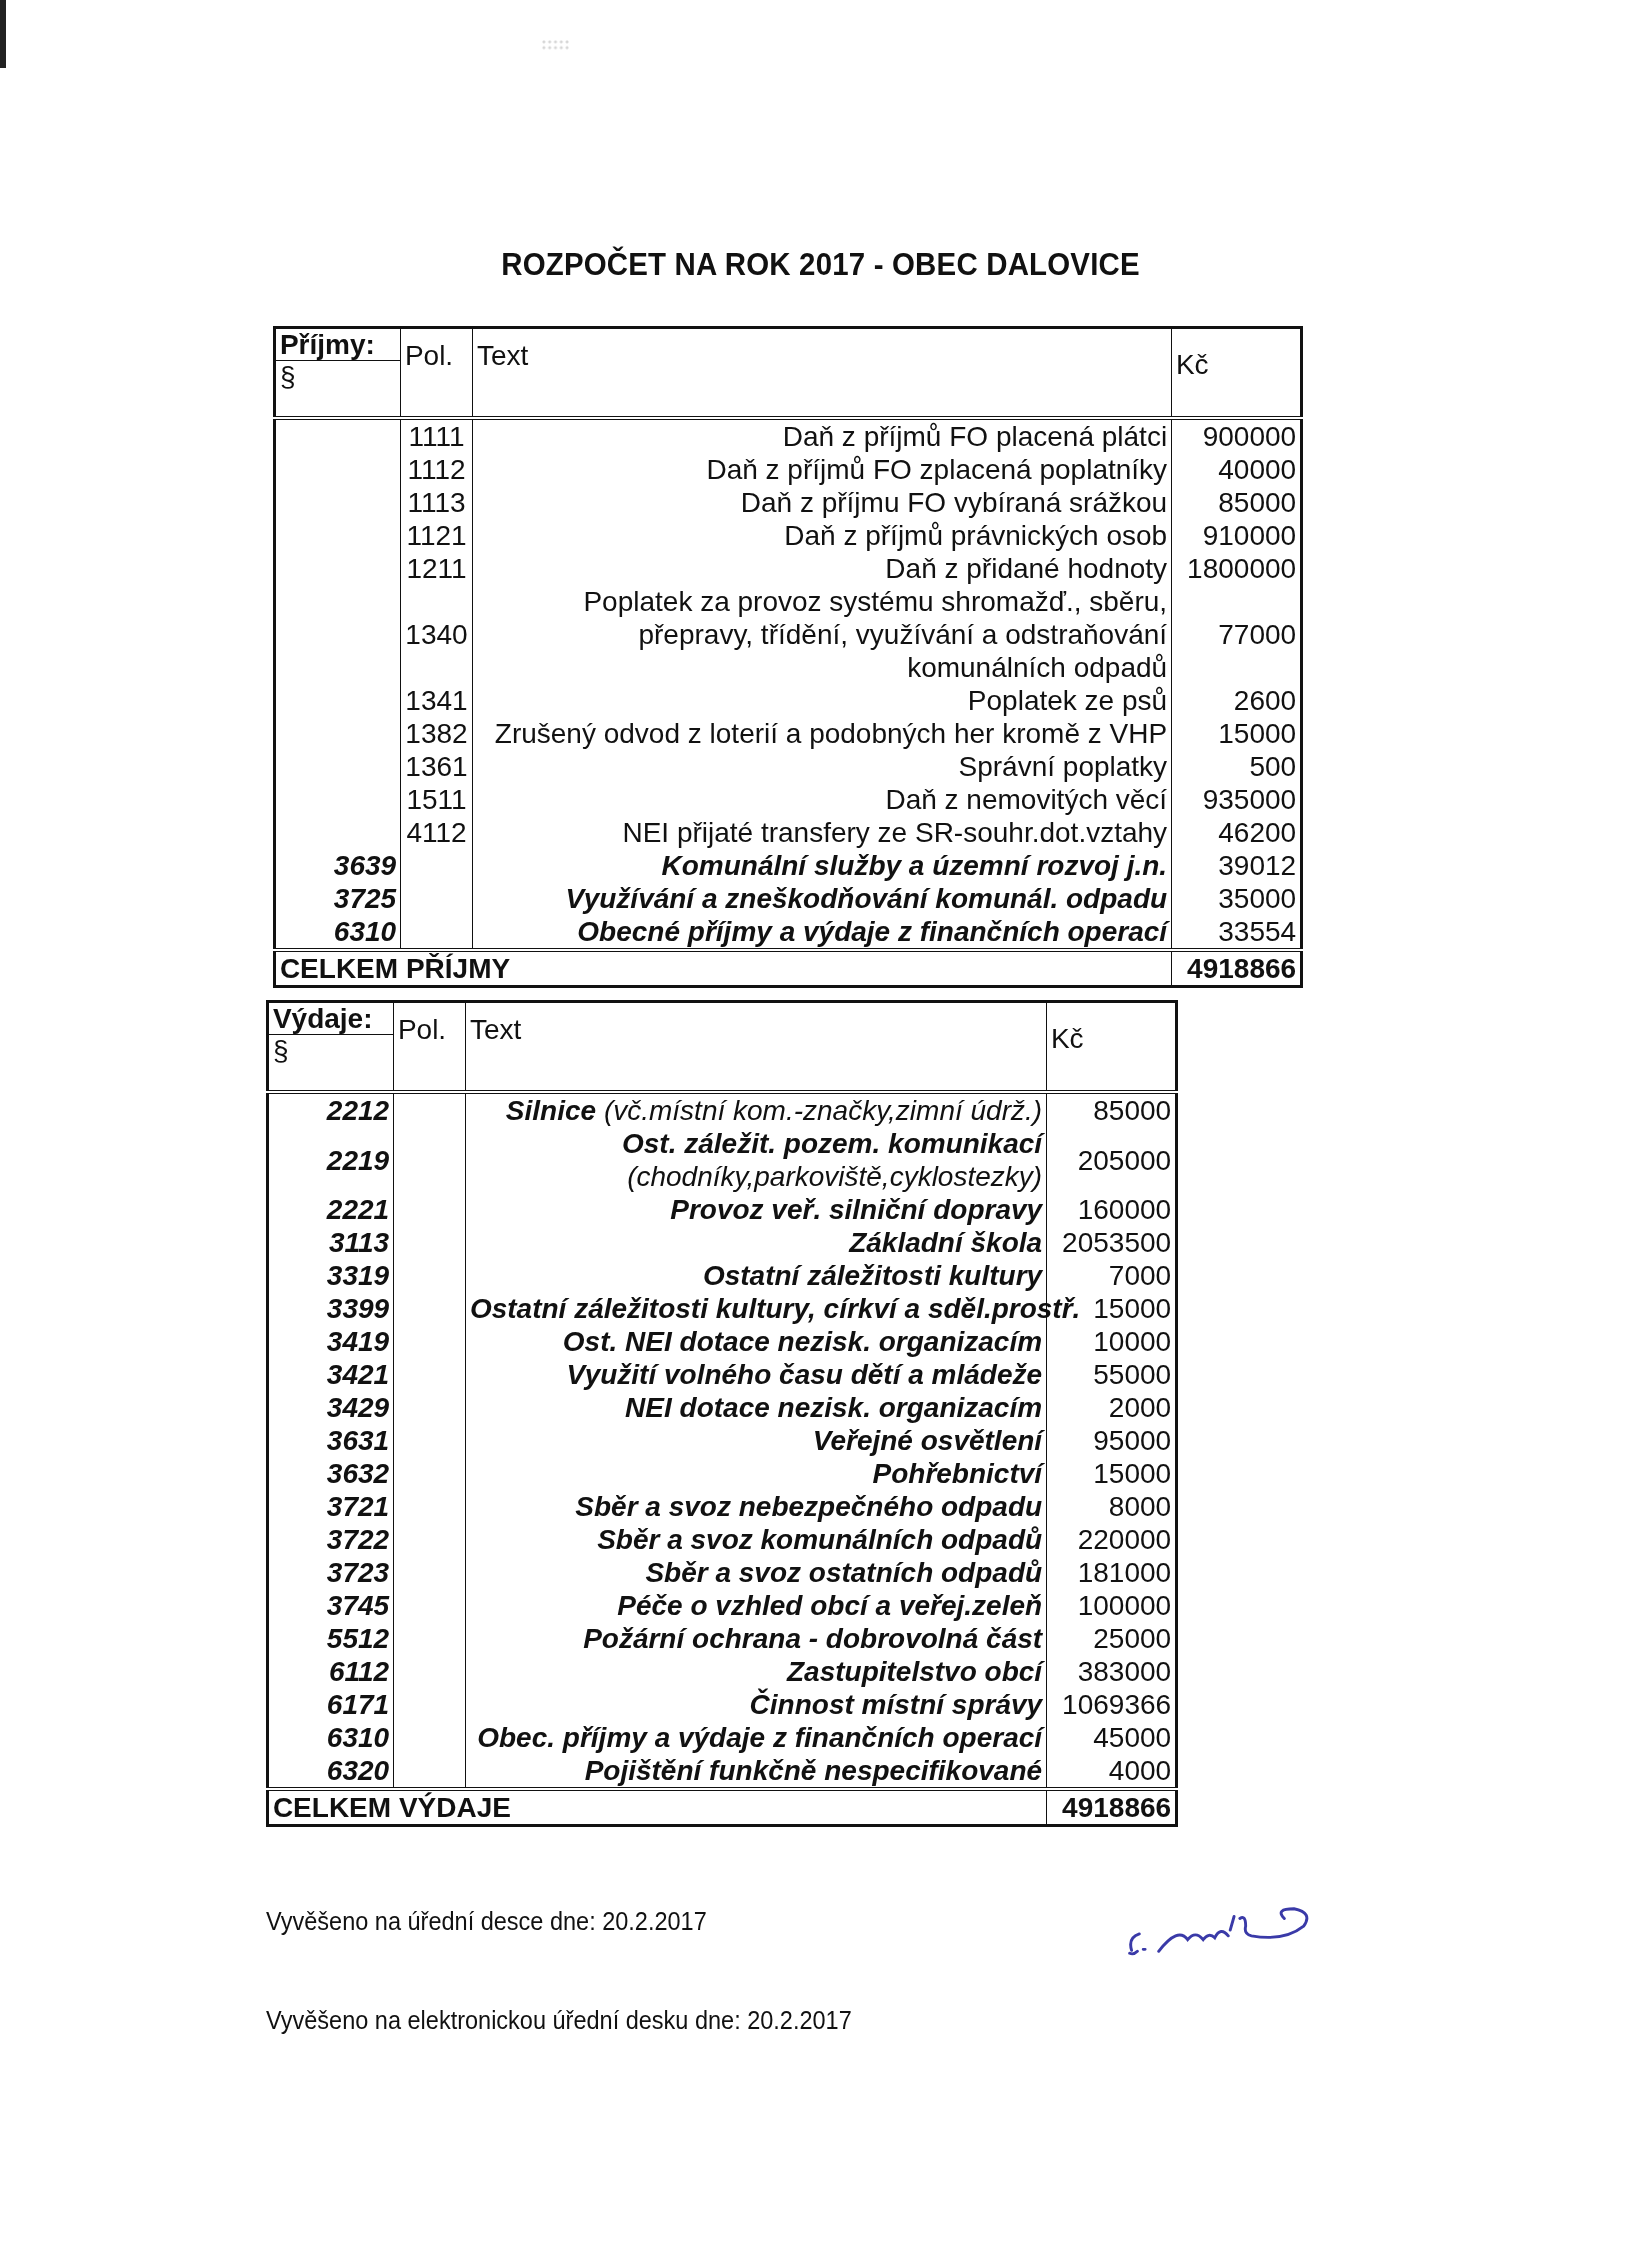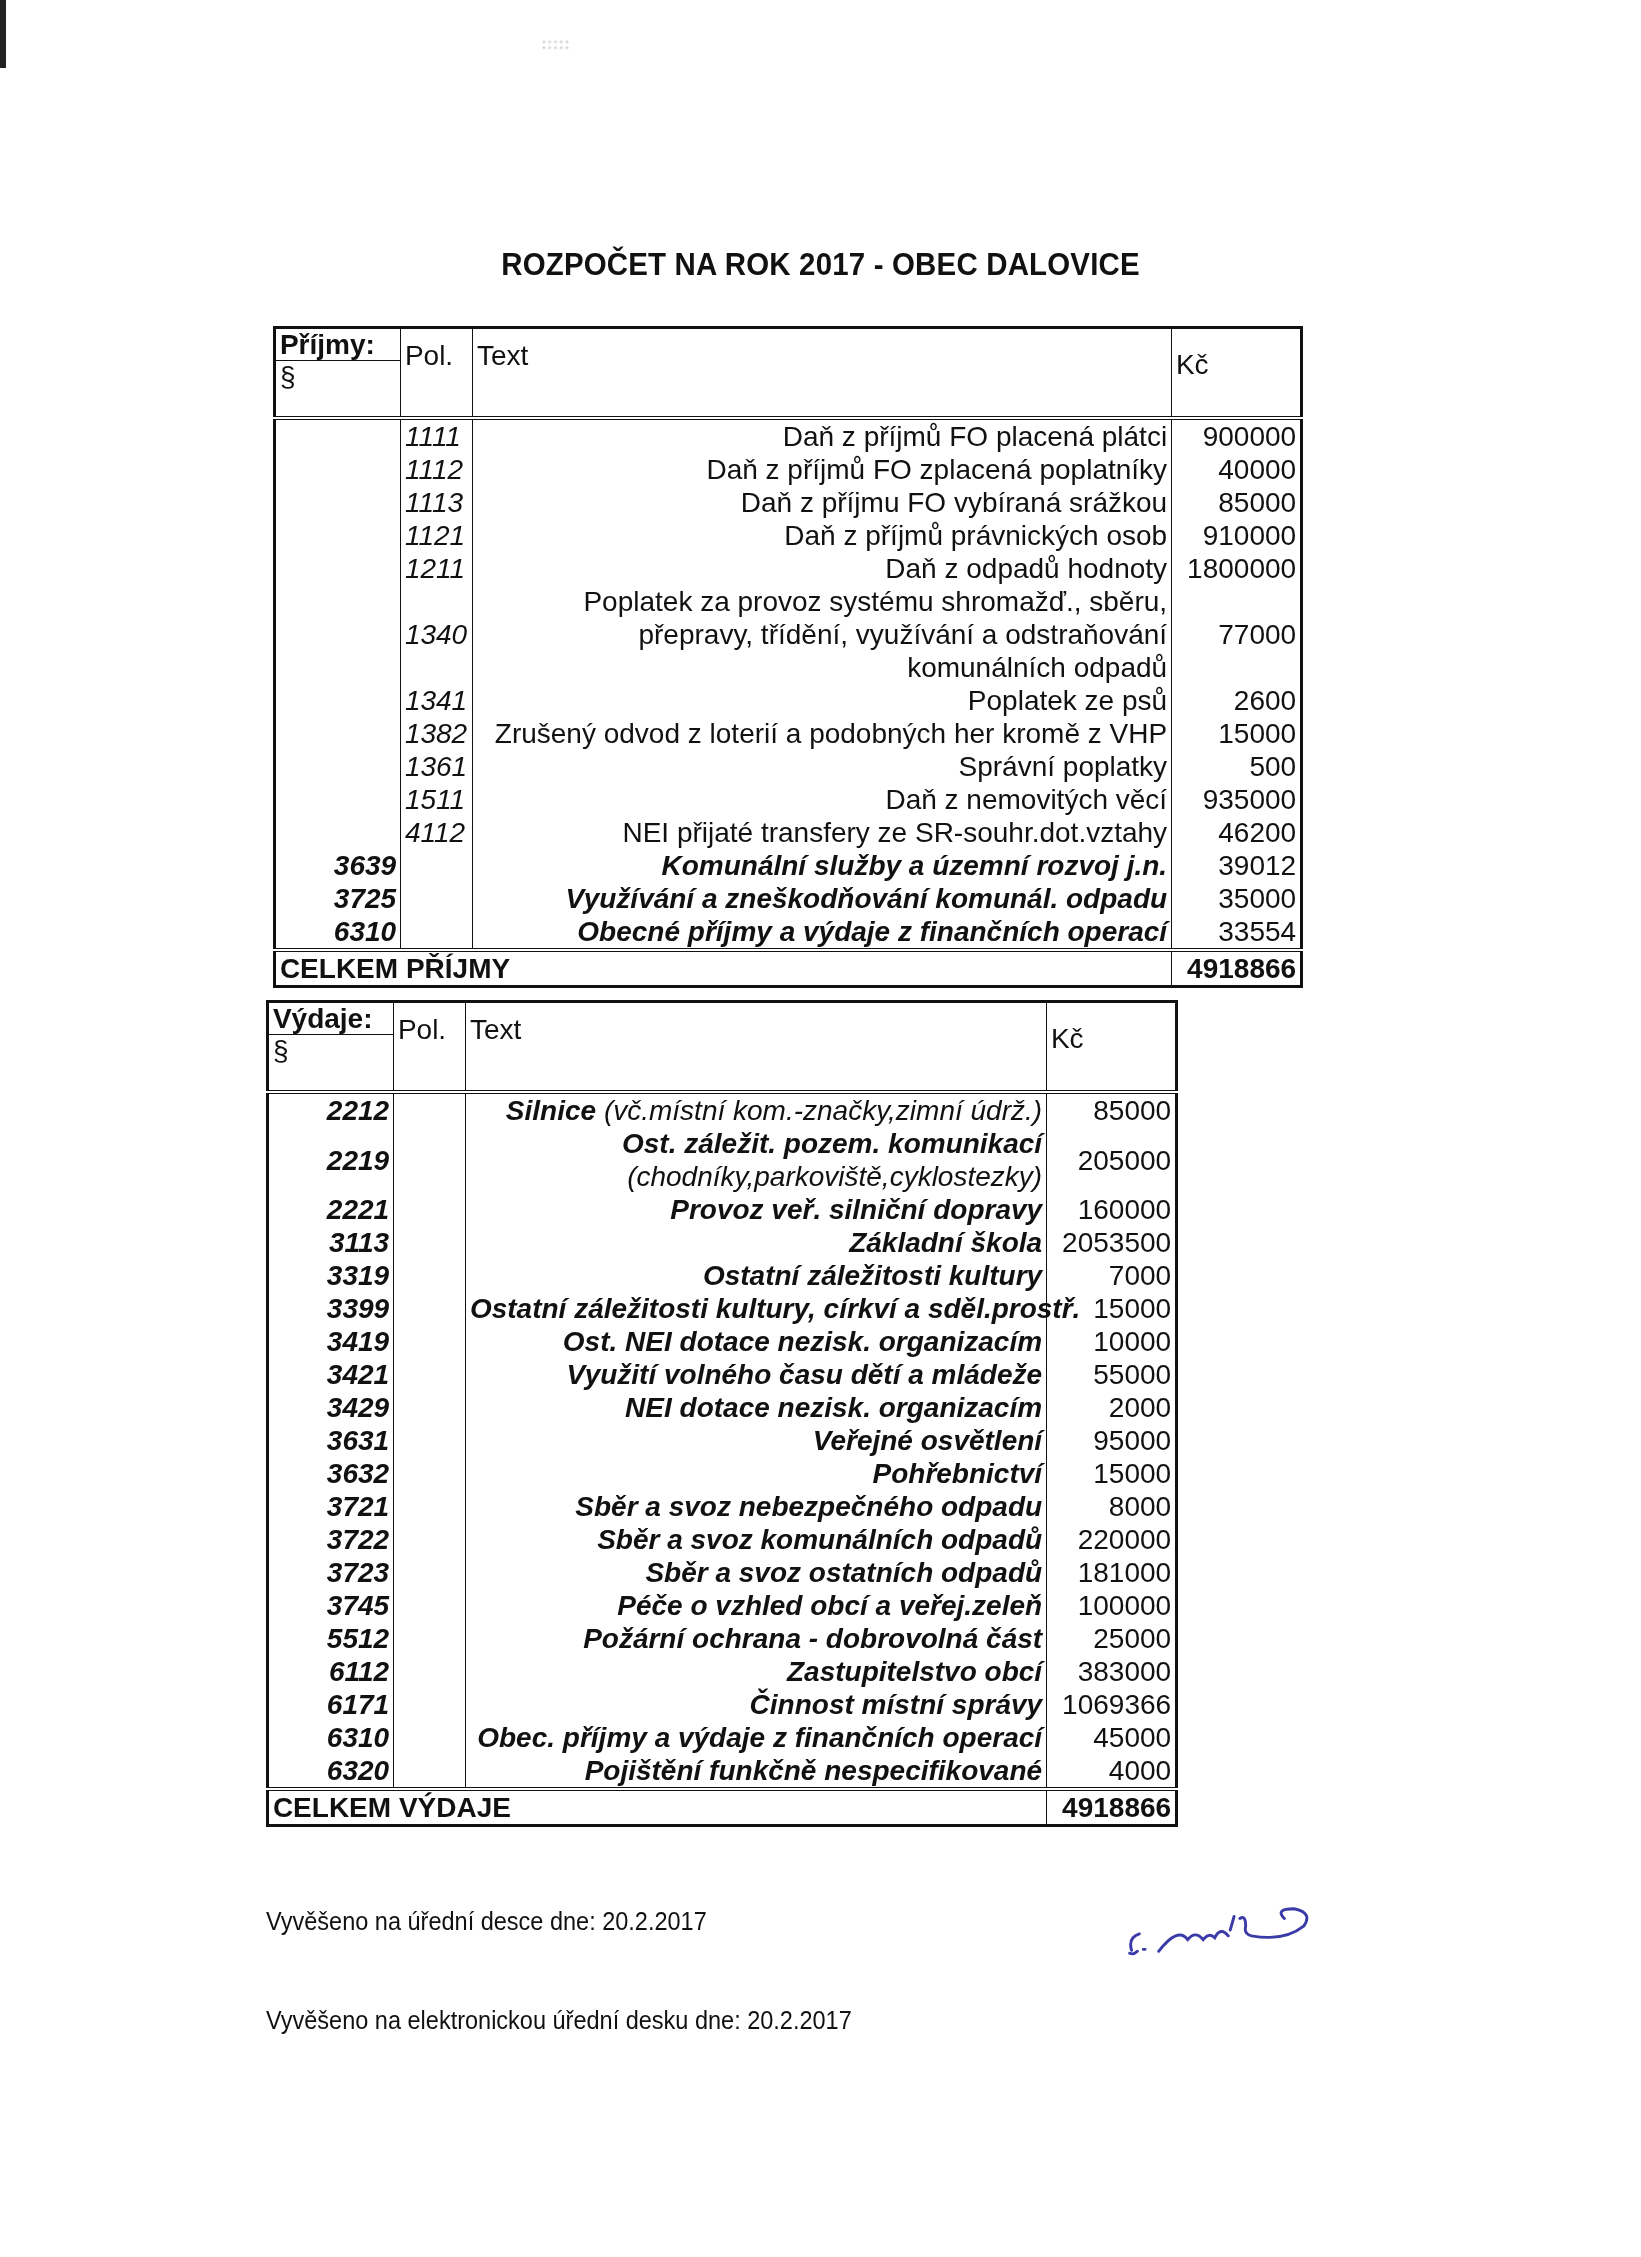--- a/index.html
+++ b/index.html
@@ -9,21 +9,21 @@
   .speck { position: absolute; left: 541px; top: 39px; width: 29px; height: 11.6px;
            background: radial-gradient(circle, #bbb 1px, transparent 1.9px) 0 0/5.8px 5.8px; opacity: .6; }
   .title { position: absolute; top: 246px; left: 0; width: 1641px; text-align: center;
            font-size: 32px; font-weight: bold; letter-spacing: 0.2px; transform: scaleX(0.92); }
   table.budget { position: absolute; border-collapse: collapse; font-size: 28px;
                  border: 3.9px solid #111; table-layout: fixed; }
   table.budget td { padding: 0 3.9px; vertical-align: bottom; line-height: 33px; white-space: nowrap; }
   #income { left: 273px; top: 326px; width: 1030px; }
   #expense { left: 266px; top: 1000px; width: 912px; }
   .c-par { width: 121px; border-right: 1.9px solid #111; text-align: right; font-weight: bold; font-style: italic; }
-  .c-pol { width: 68px; border-right: 1.9px solid #111; text-align: left; font-style: italic; }
+  .c-pol { width: 68px; border-right: 1.9px solid #111; text-align: center; }
   .c-txt { border-right: 1.9px solid #111; text-align: right; }
   .c-kc  { width: 121px; text-align: right; }
   tr.hdr td { height: 68px; vertical-align: top; font-weight: normal; font-style: normal; border-bottom: 4.8px double #111; }
   tr.hdr td.c-par { text-align: left; padding: 0; }
   .hdr-label { font-weight: bold; border-bottom: 1.9px solid #111; padding: 0 3.9px; line-height: 31px; }
   .hdr-para { font-weight: normal; padding: 0 3.9px; line-height: 31px; }
   tr.hdr td.c-pol, tr.hdr td.c-txt { text-align: left; padding-top: 9.7px; }
   tr.hdr td.c-kc { text-align: left; padding-top: 19.3px; }
   .bi { font-weight: bold; font-style: italic; }
   .sub { font-weight: normal; font-style: italic; }
@@ -80,21 +80,21 @@
       </tr>
       <tr>
         <td class="c-par"></td>
         <td class="c-pol">1121</td>
         <td class="c-txt">Daň z příjmů právnických osob</td>
         <td class="c-kc">910000</td>
       </tr>
       <tr>
         <td class="c-par"></td>
         <td class="c-pol">1211</td>
-        <td class="c-txt">Daň z odpadů hodnoty</td>
+        <td class="c-txt">Daň z přidané hodnoty</td>
         <td class="c-kc">1800000</td>
       </tr>
       <tr>
         <td class="c-par"></td>
         <td class="c-pol" style="vertical-align: middle;">1340</td>
         <td class="c-txt multiline">
           <div>Poplatek za provoz systému shromažď., sběru,</div>
           <div>přepravy, třídění, využívání a odstraňování</div>
           <div>komunálních odpadů</div>
         </td>

